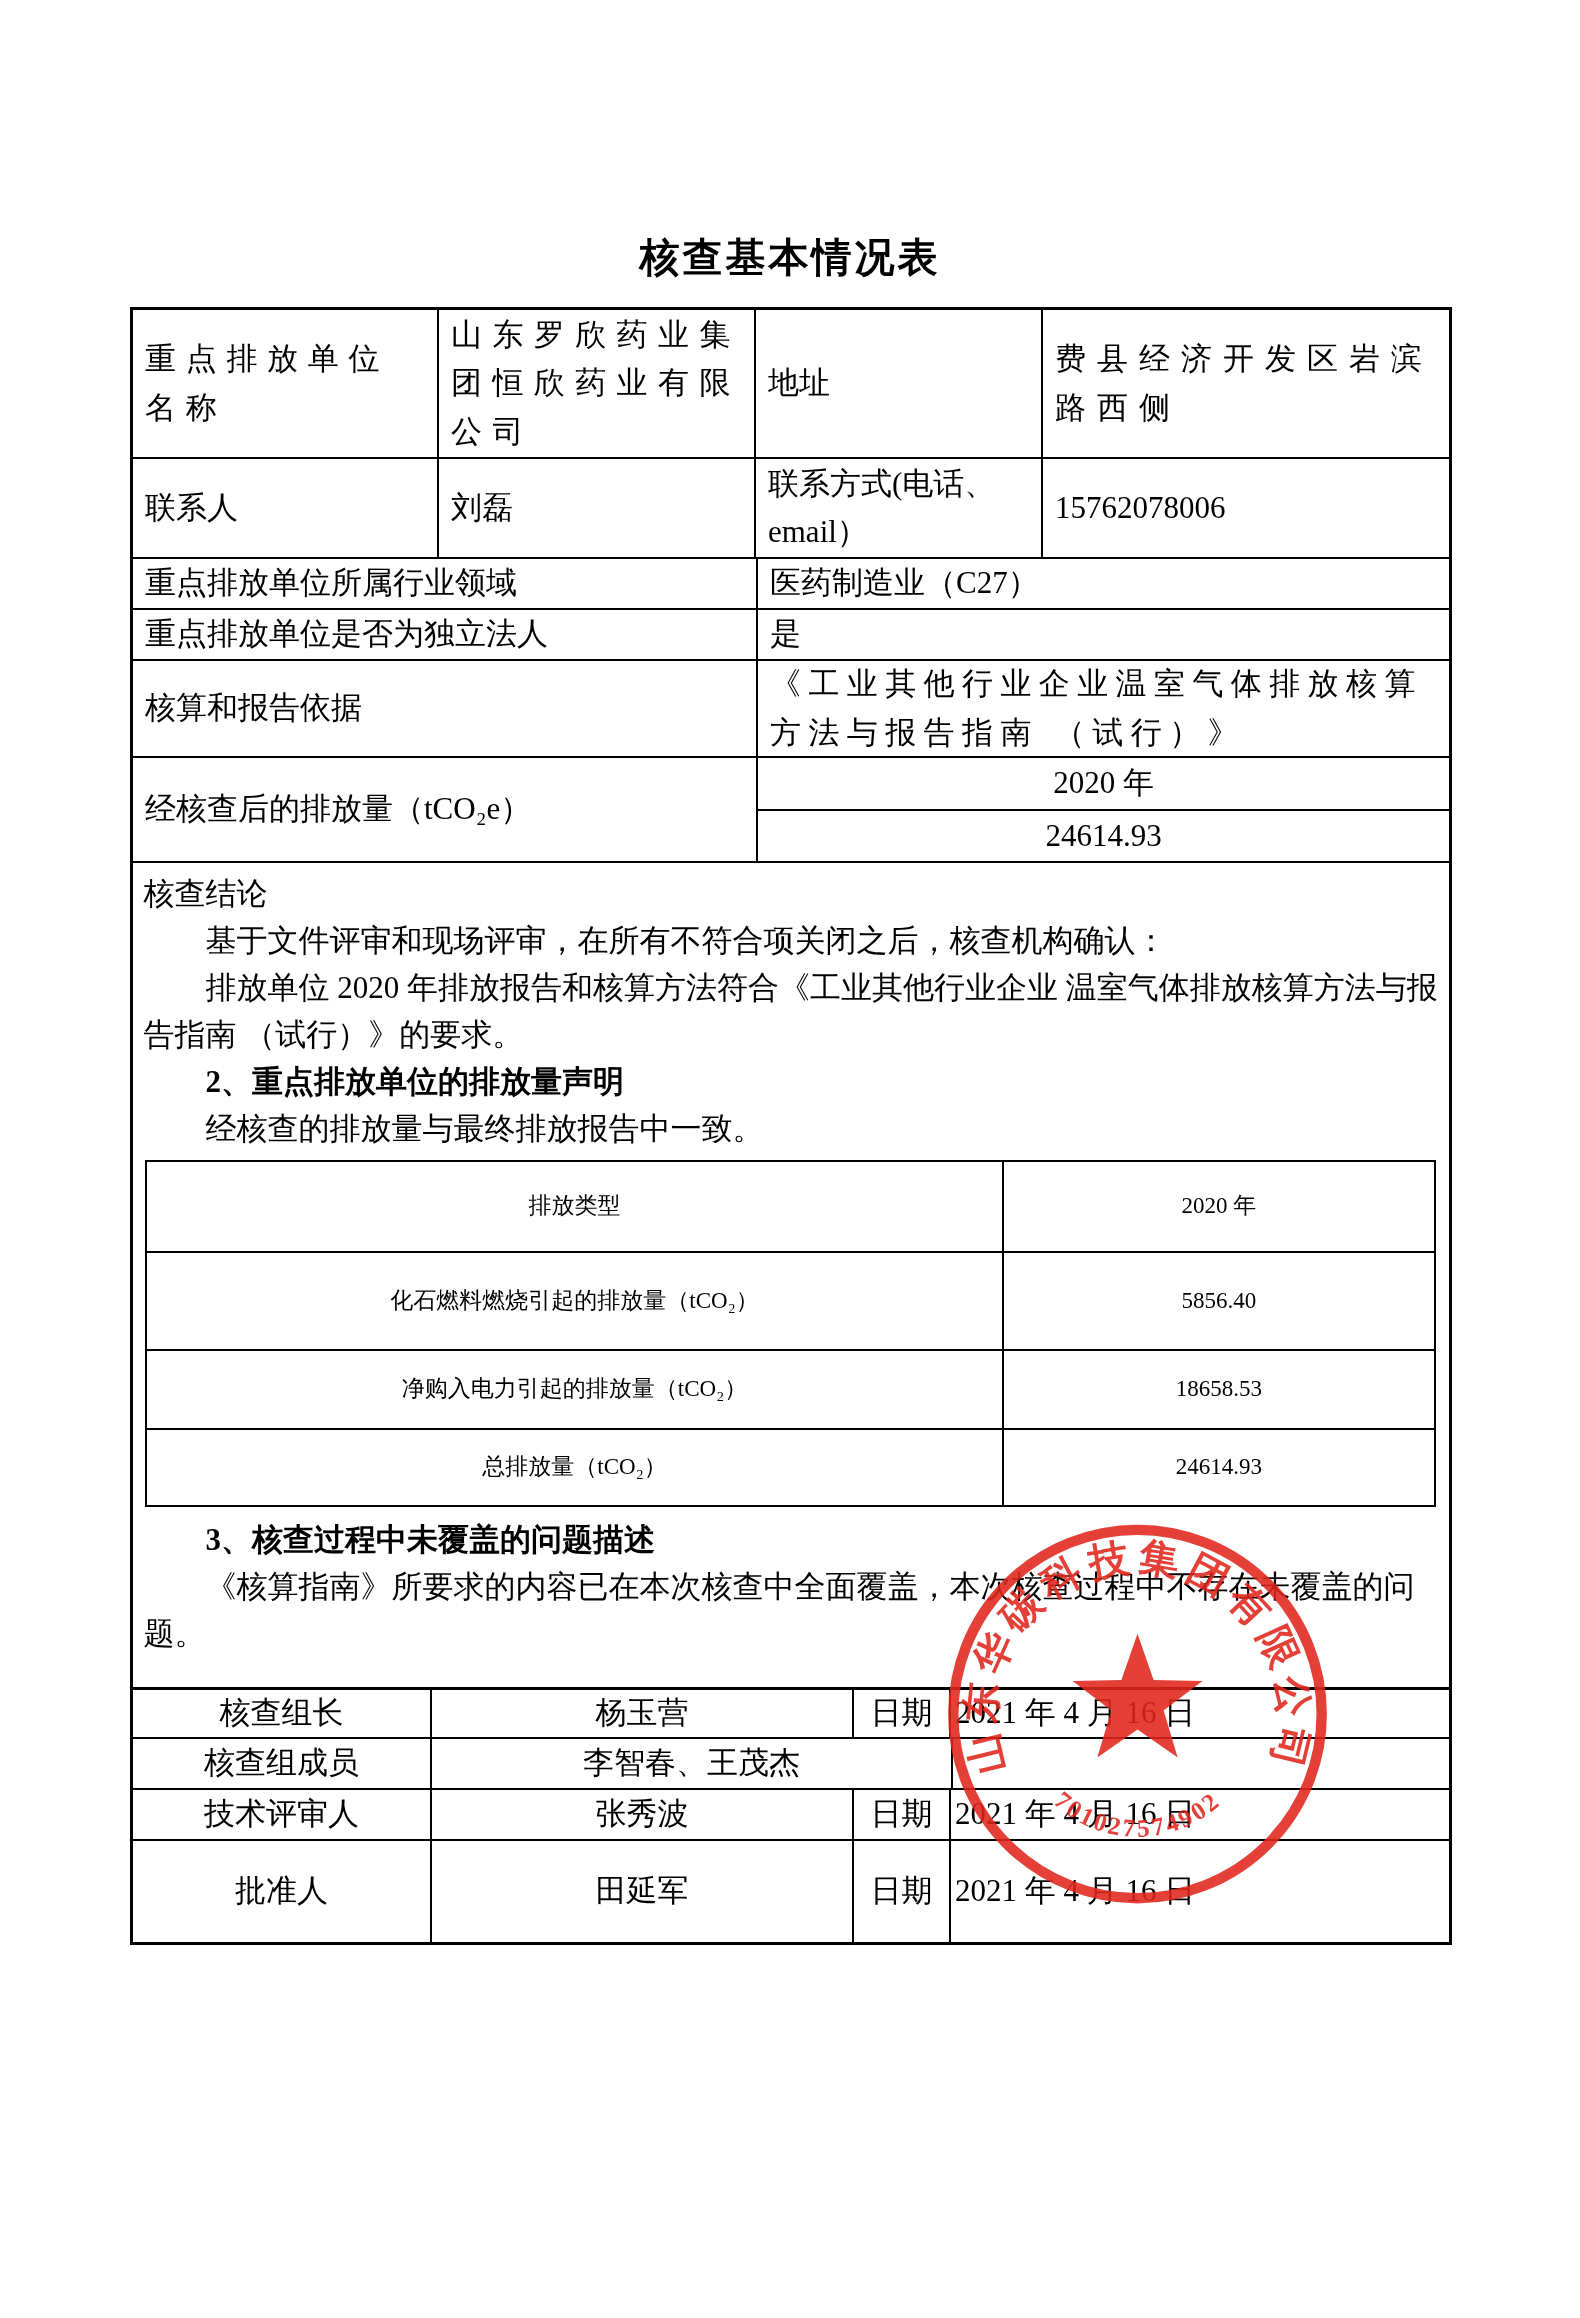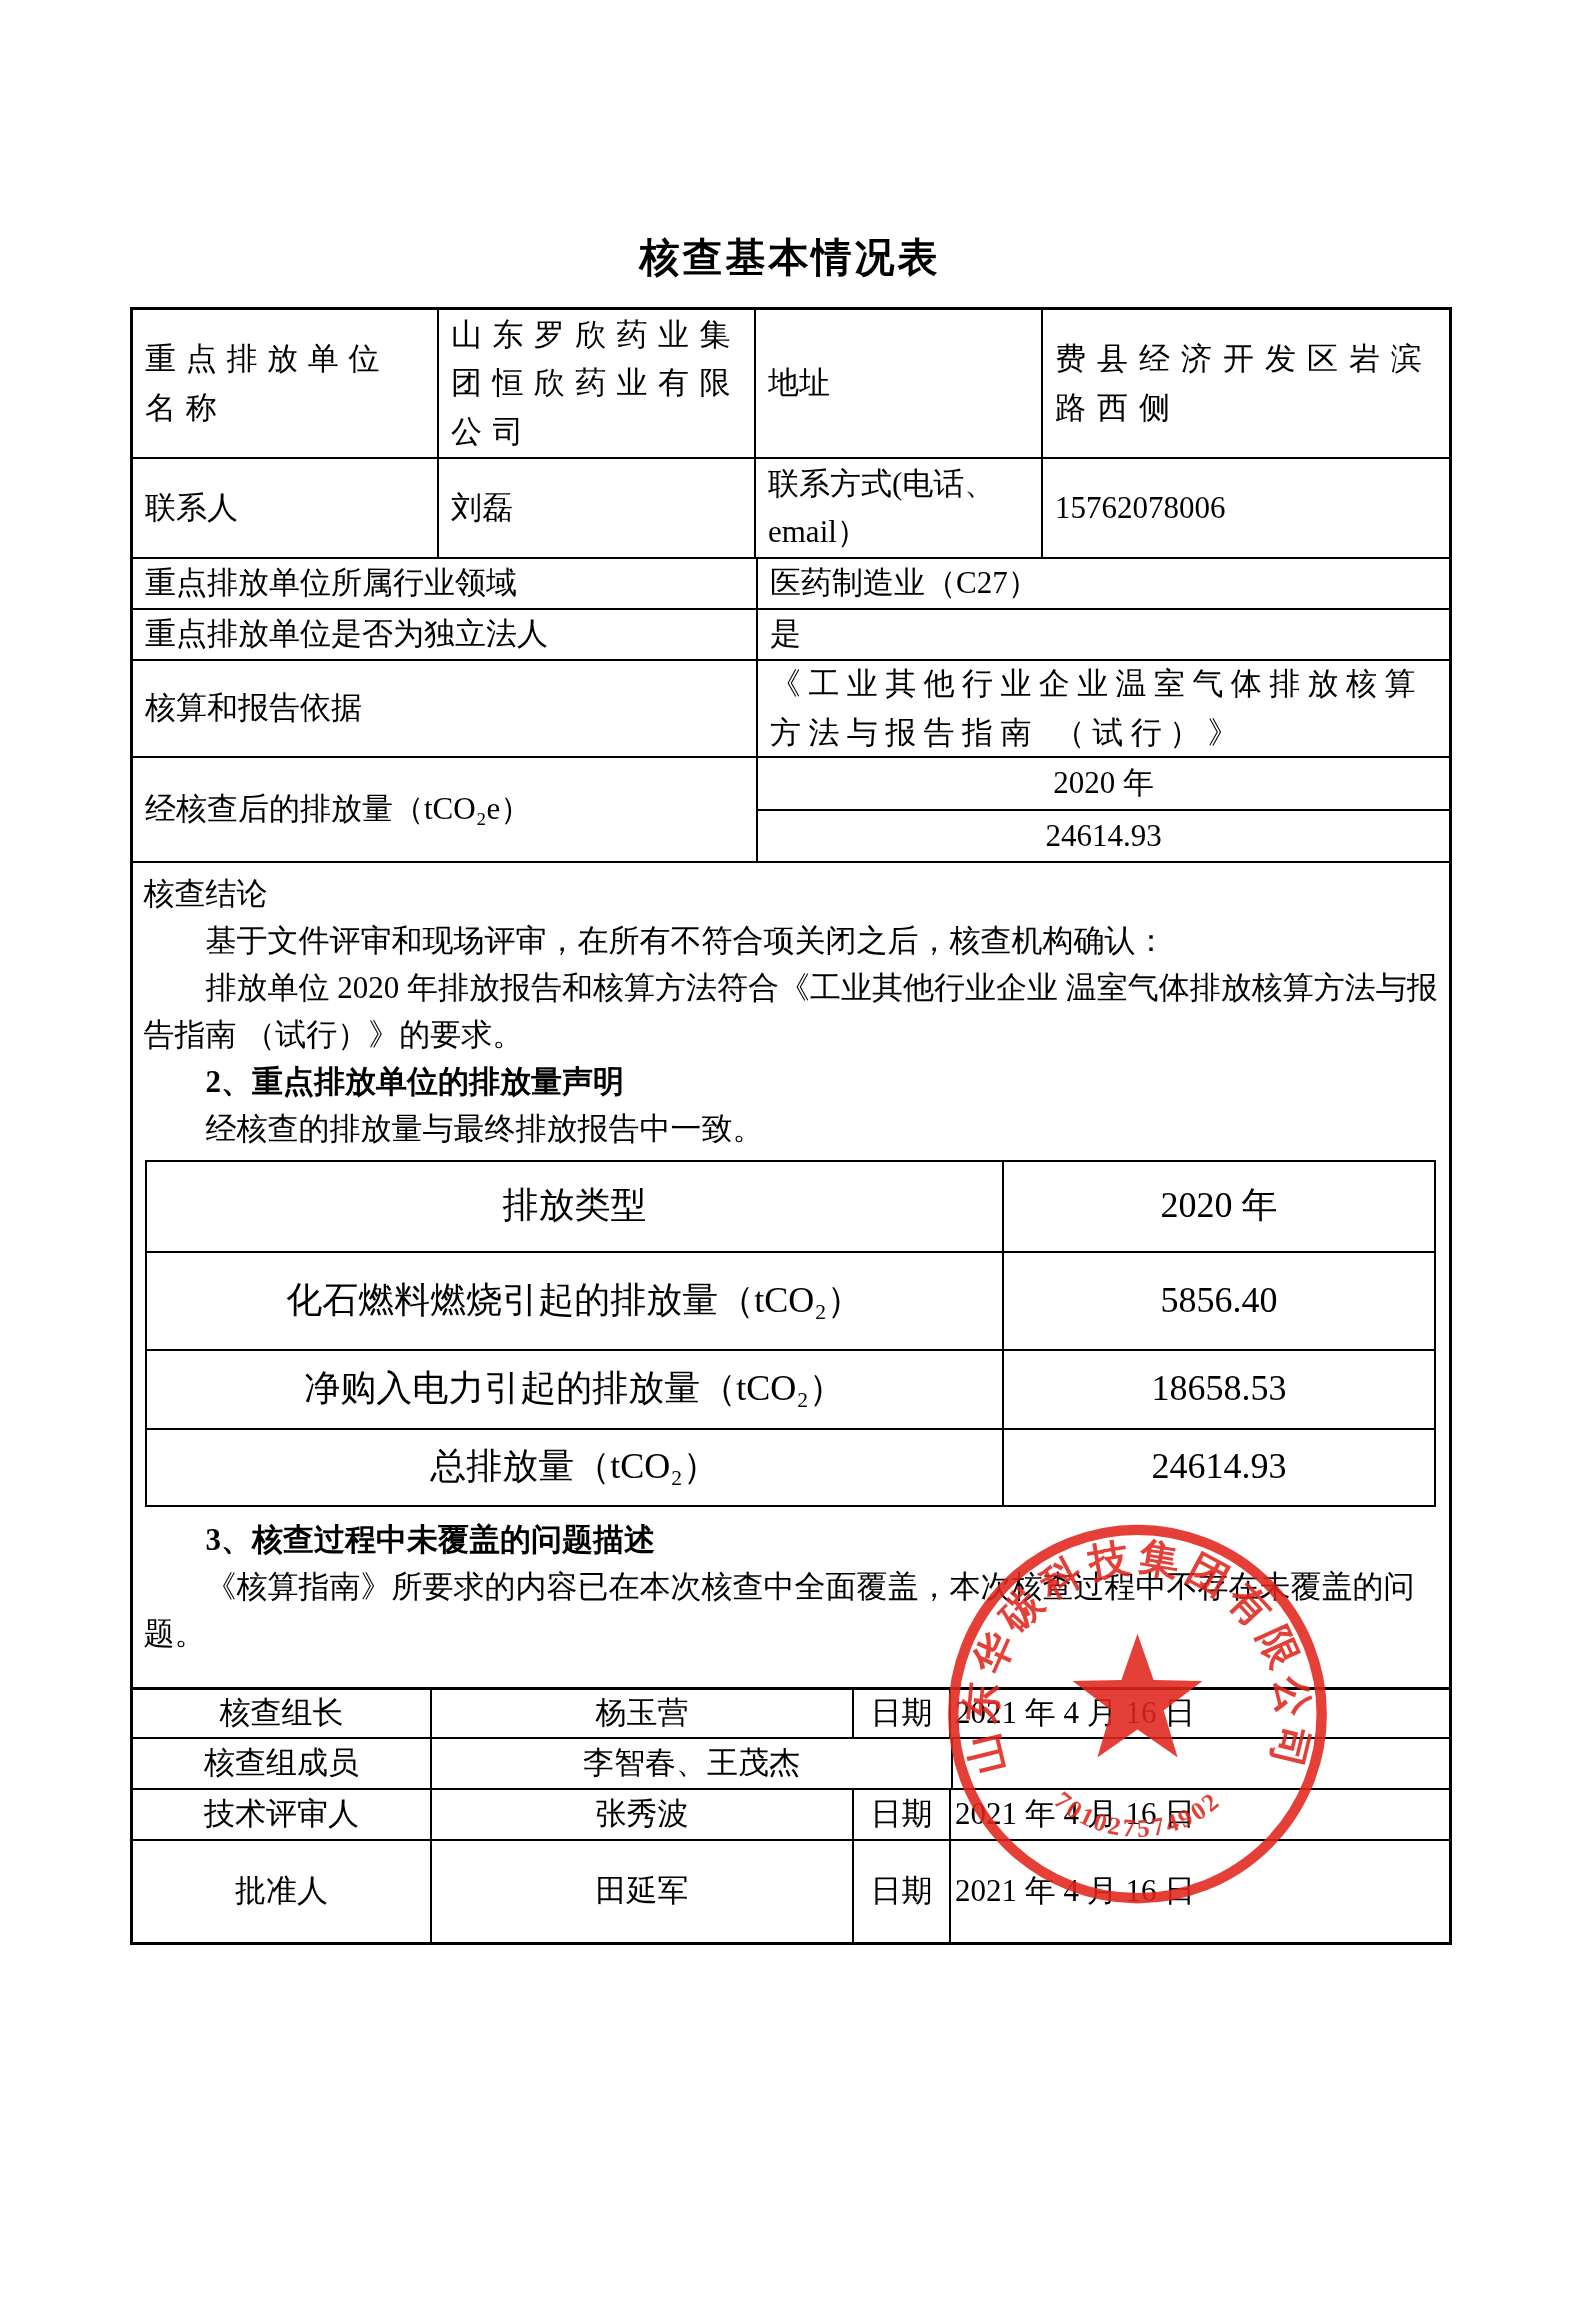--- a/index.html
+++ b/index.html
@@ -48,21 +48,21 @@
   .concl { display:block; padding:7.4px 10.4px 0 10.4px; border-left:none; width:100%; }
   .concl p { font-size:31px; line-height:47px; margin:0; }
   .p-ind { text-indent:62px; }
   .p-bold { font-weight:bold; text-indent:62px; }
   .inner-table {
     width:1291px; margin:7.4px 0 9px 1.5px;
     border:2.2px solid #000; border-collapse:collapse; table-layout:fixed;
   }
   .inner-table td {
     border:2.2px solid #000; text-align:center; vertical-align:middle;
-    font-size:36px; padding:3px;
+    font-size:23px; padding:3px;
   }
   .inner-table .icol1 { width:66.5%; }
   .inner-table .hrow td { height:91px; }
   .inner-table .r1 td { height:98px; }
   .inner-table .r2 td { height:79px; }
   .inner-table .r3 td { height:77px; }
   
   .trow.sig-first { border-top:3px solid #000; }
   .s1 { flex:0 0 297px; justify-content:center; text-align:center; }
   .s2 { flex:0 0 422px; justify-content:center; text-align:center; }

